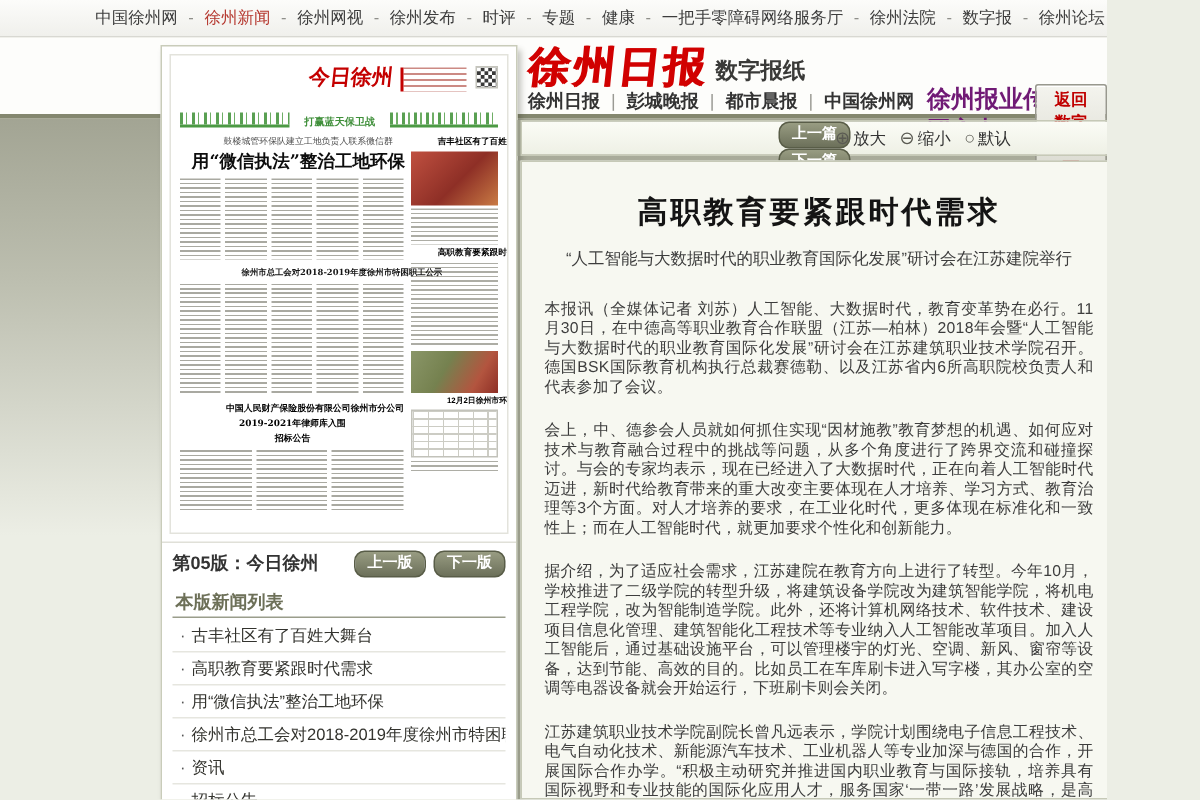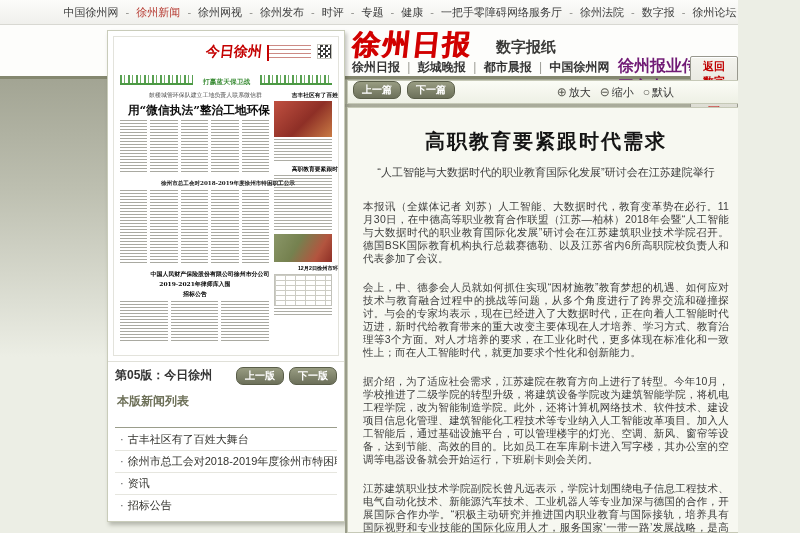--- a/index.html
+++ b/index.html
@@ -16,21 +16,21 @@
   .topnav .lnk { cursor:pointer; margin:0 1px; }
   .topnav .lnk.active { color:#b5382f; }
   .topnav .sep { color:#8f8f8a; margin:0 3px; }
 
   
   .header-band { position:absolute; top:25px; left:0; width:800px; height:54px;
                  background:#fdfdfb; border-bottom:3px solid #84876f; }
   .logo-row { position:absolute; left:352px; top:31px; display:flex; align-items:flex-end; }
   .logo-cn { font-family:"DejaVu Serif", serif; font-weight:bold; font-size:28px; line-height:28px;
              color:#d10000; transform:skewX(-6deg); letter-spacing:2px; text-shadow:1px 0 0 #d10000; }
-  .logo-suffix { font-size:15px; font-weight:bold; color:#3a3a38; margin-left:24px; padding-bottom:2px; }
+  .logo-suffix { font-size:15px; font-weight:bold; color:#3a3a38; margin-left:5px; padding-bottom:2px; }
   .sponsor { position:absolute; left:618px; top:56px; font-size:16px; font-weight:bold; color:#701a75; }
   .subnav { position:absolute; left:352px; top:59px; font-size:12px; font-weight:bold; color:#333;text-align:center; }
   .subnav .psep { color:#9a9a94; margin:0 4px; font-weight:normal; }
   .subnav .pl { cursor:pointer; }
   .back-btn { position:absolute; left:690px; top:56px; background:linear-gradient(#f4f4ee,#d7d7cd);
               border:1px solid #98988e; border-radius:2px; font-size:11px; font-weight:bold;
               color:#c00000; padding:2px 9px; cursor:pointer; box-shadow:inset 0 1px 0 #ffffff; }
 
   
   .left-panel { position:absolute; left:107px; top:30px; width:238px; background:#fff;
@@ -78,32 +78,32 @@
   .rtable { height:32px; margin-top:2px; border:1px solid #c2c2ba;
             background:repeating-linear-gradient(180deg,#ccccc4 0 1px,transparent 1px 5px),
                        repeating-linear-gradient(90deg,#ccccc4 0 1px,transparent 1px 10px); }
   .h9 { height:9px; margin-top:2px; }
 
   .pagebar { height:28px; border-top:1px solid #e0e0d8; display:flex; align-items:center;
              padding:0 7px; font-size:12px; font-weight:bold; color:#333; }
   .pagebar .btns { margin-left:auto; display:flex; gap:5px;justify-content:center; }
   .btn-olive { background:linear-gradient(#989c82,#6c705a); color:#fff; font-size:10px; font-weight:bold;
                padding:2px 8px; border-radius:7px; border:1px solid #595d48; cursor:pointer; line-height:1.2; }
-  .list-title { margin:0 7px; padding:4px 2px 17px; font-size:12px; font-weight:bold; color:#6d7058;
+  .list-title { margin:0 7px; padding:4px 2px 1px; font-size:12px; font-weight:bold; color:#6d7058;
                 border-bottom:1px solid #9a9d8b; }
   .news-list { list-style:none; margin:1px 7px 5px; }
   .news-list li { font-size:11px; color:#33332e; padding:3px 2px 3px 5px;
                   border-bottom:1px solid #e6e6df; cursor:pointer; white-space:nowrap; overflow:hidden; }
   .news-list li:last-child { border-bottom:none; }
   .news-list .bullet { color:#555; margin-right:4px; }
 
   
   .toolbar { position:absolute; left:347px; top:80px; width:398px; height:24px;
              background:linear-gradient(#fbfcf6,#eef0e5); border:1px solid #c6c9b7;
-             box-shadow:-2px 0 0 #9a9d8b; display:flex; align-items:flex-start; padding:0 5px; }
+             box-shadow:-2px 0 0 #9a9d8b; display:flex; align-items:center; padding:0 5px;flex-direction:column; }
   .toolbar .pill { margin-right:6px; }
   .tb-date { position:absolute; left:120px; width:170px; text-align:center;
              font-size:12px; font-weight:bold; color:#2e2e2a; }
   .zoomctl { position:absolute; right:70px; top:0; height:22px; display:flex; gap:9px;
              align-items:center; font-size:11px; color:#333; }
   .zc { display:flex; align-items:center; cursor:pointer; }
   .zc .sym { font-size:12px; color:#5a5a52; margin-right:2px; }
 
   .article-box { position:absolute; left:347px; top:107px; width:398px; height:426px;
                  background:#f7f8f1; border:1px solid #c6c9b7; box-shadow:-2px 0 0 #9a9d8b; }
@@ -220,20 +220,22 @@
     <div class="pagebar">
       <span>第05版：今日徐州</span>
       <span class="btns">
         <button class="btn-olive">上一版</button>
         <button class="btn-olive">下一版</button>
       </span>
     </div>
     <div class="list-title">本版新闻列表</div>
     <ul class="news-list">
       <li><span class="bullet">·</span><span>古丰社区有了百姓大舞台</span></li>
+      <li><span class="bullet">·</span><span>高职教育要紧跟时代需求</span></li>
+      <li><span class="bullet">·</span><span>用“微信执法”整治工地环保</span></li>
       <li><span class="bullet">·</span><span>徐州市总工会对2018-2019年度徐州市特困职工公示</span></li>
       <li><span class="bullet">·</span><span>资讯</span></li>
       <li><span class="bullet">·</span><span>招标公告</span></li>
 
     </ul>
   </div>
 
   <div class="toolbar">
     <button class="btn-olive pill">上一篇</button>
     <button class="btn-olive pill">下一篇</button>

